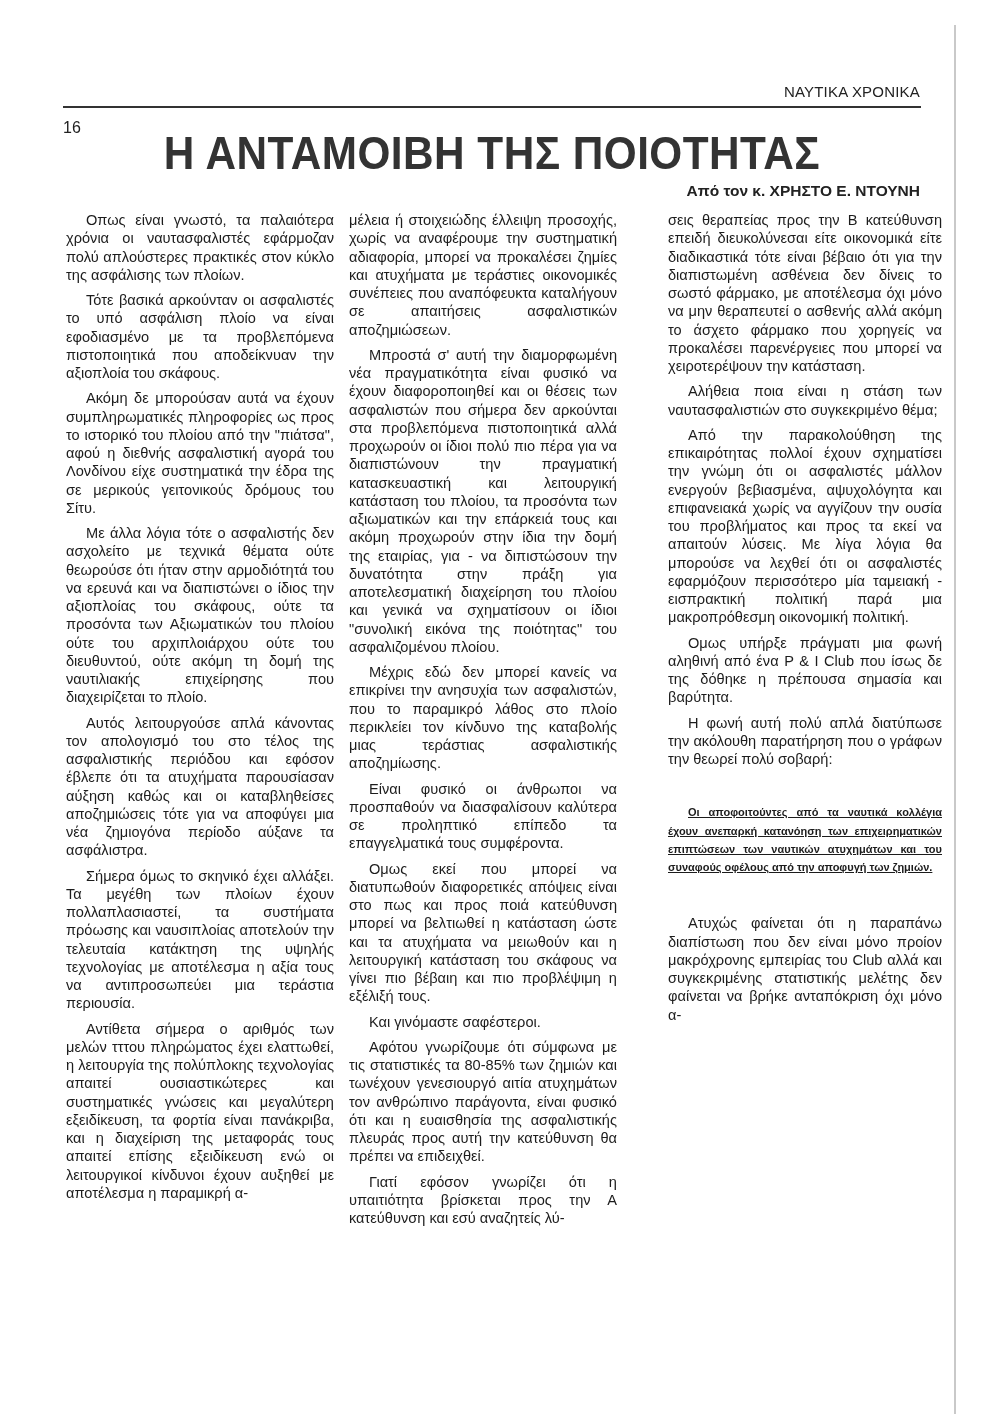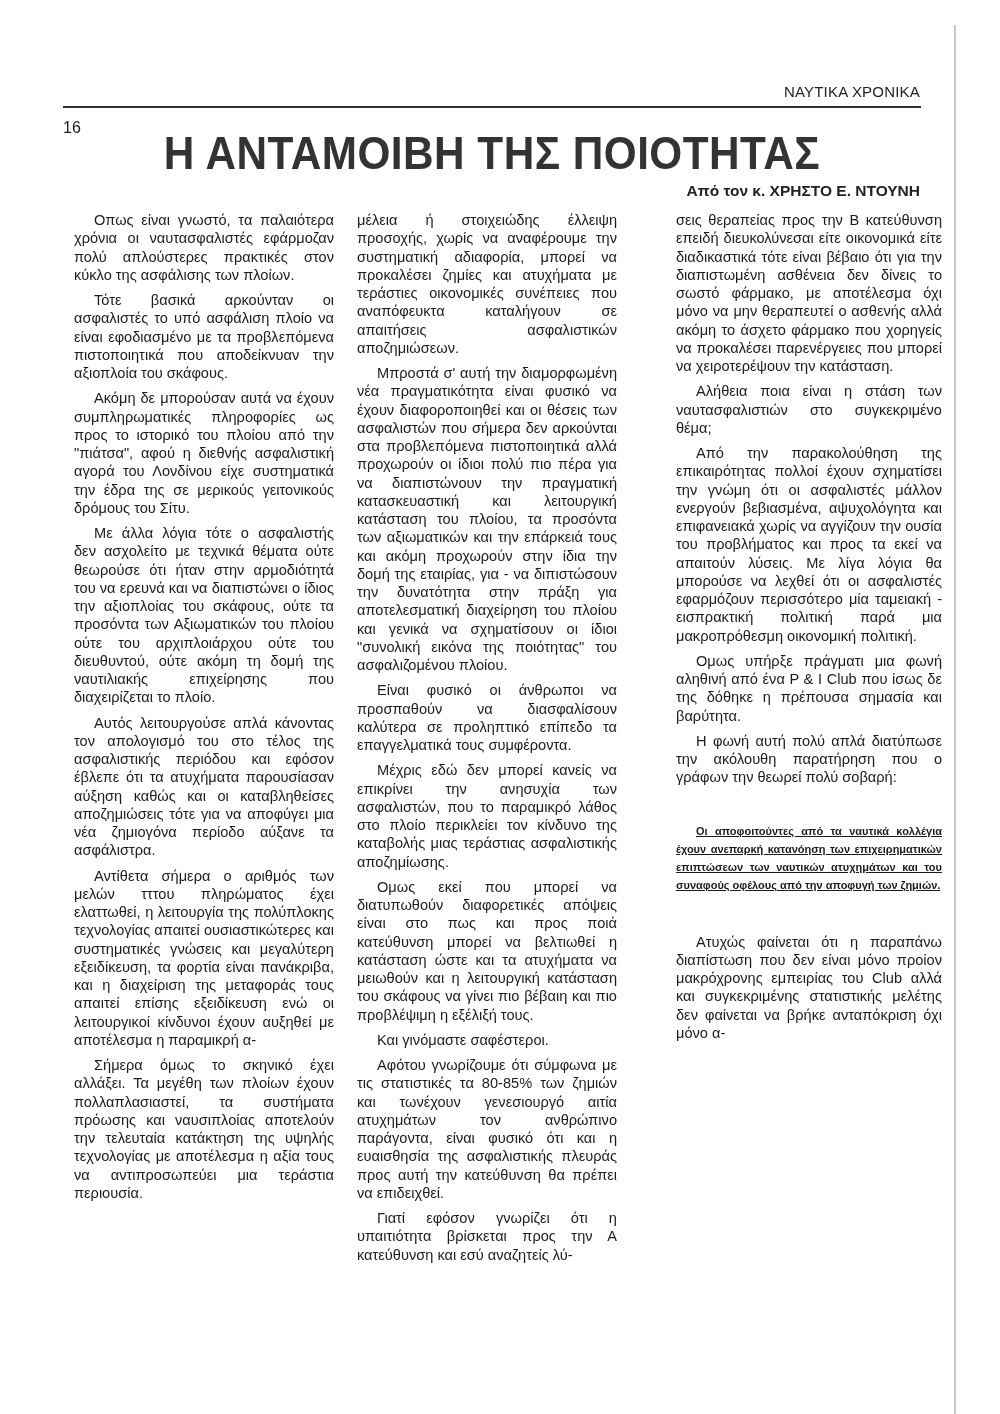--- a/index.html
+++ b/index.html
@@ -17,21 +17,21 @@
     transform: scaleX(0.92); transform-origin: center;
   }
   .byline { position: absolute; right: 80px; top: 182px; font-size: 15.5px; font-weight: bold; color: #222; }
   .column {
     position: absolute; top: 211px; font-size: 14.6px; line-height: 18.25px; color: #1c1c1c;
     text-align: justify; hyphens: none;
   }
   .col1 { left: 62px; width: 272px; }
   .col2 { left: 345px; width: 272px; }
   .col3 { left: 664px; width: 278px; }
-  .para { margin: 0 0 7px 12px; text-indent: 20px; }
+  .para { margin: 0 0 7px 4px; text-indent: 20px; }
   .para.bold { font-weight: bold; font-size: 11px; text-decoration: underline; }
   .spacer-top { margin-top: 35px; }
   .spacer-bottom { margin-bottom: 38px; }
 </style>
 </head>
 <body>
 
 <div class="edge-line"></div>
 
 <div class="page-number">16</div>
@@ -40,29 +40,29 @@
 
 <h1 class="article-title" style="margin:0;">Η ΑΝΤΑΜΟΙΒΗ ΤΗΣ ΠΟΙΟΤΗΤΑΣ</h1>
 <div class="byline">Από τον κ. ΧΡΗΣΤΟ Ε. ΝΤΟΥΝΗ</div>
 
 <div class="column col1">
   <p class="para">Οπως είναι γνωστό, τα παλαιότερα χρόνια οι ναυτασφαλιστές εφάρμοζαν πολύ απλούστερες πρακτικές στον κύκλο της ασφάλισης των πλοίων.</p>
   <p class="para">Τότε βασικά αρκούνταν οι ασφαλιστές το υπό ασφάλιση πλοίο να είναι εφοδιασμένο με τα προβλεπόμενα πιστοποιητικά που αποδείκνυαν την αξιοπλοία του σκάφους.</p>
   <p class="para">Ακόμη δε μπορούσαν αυτά να έχουν συμπληρωματικές πληροφορίες ως προς το ιστορικό του πλοίου από την "πιάτσα", αφού η διεθνής ασφαλιστική αγορά του Λονδίνου είχε συστηματικά την έδρα της σε μερικούς γειτονικούς δρόμους του Σίτυ.</p>
   <p class="para">Με άλλα λόγια τότε ο ασφαλιστής δεν ασχολείτο με τεχνικά θέματα ούτε θεωρούσε ότι ήταν στην αρμοδιότητά του να ερευνά και να διαπιστώνει ο ίδιος την αξιοπλοίας του σκάφους, ούτε τα προσόντα των Αξιωματικών του πλοίου ούτε του αρχιπλοιάρχου ούτε του διευθυντού, ούτε ακόμη τη δομή της ναυτιλιακής επιχείρησης που διαχειρίζεται το πλοίο.</p>
   <p class="para">Αυτός λειτουργούσε απλά κάνοντας τον απολογισμό του στο τέλος της ασφαλιστικής περιόδου και εφόσον έβλεπε ότι τα ατυχήματα παρουσίασαν αύξηση καθώς και οι καταβληθείσες αποζημιώσεις τότε για να αποφύγει μια νέα ζημιογόνα περίοδο αύξανε τα ασφάλιστρα.</p>
+  <p class="para">Σήμερα όμως το σκηνικό έχει αλλάξει. Τα μεγέθη των πλοίων έχουν πολλαπλασιαστεί, τα συστήματα πρόωσης και ναυσιπλοίας αποτελούν την τελευταία κατάκτηση της υψηλής τεχνολογίας με αποτέλεσμα η αξία τους να αντιπροσωπεύει μια τεράστια περιουσία.</p>
   <p class="para">Αντίθετα σήμερα ο αριθμός των μελών τττου πληρώματος έχει ελαττωθεί, η λειτουργία της πολύπλοκης τεχνολογίας απαιτεί ουσιαστικώτερες και συστηματικές γνώσεις και μεγαλύτερη εξειδίκευση, τα φορτία είναι πανάκριβα, και η διαχείριση της μεταφοράς τους απαιτεί επίσης εξειδίκευση ενώ οι λειτουργικοί κίνδυνοι έχουν αυξηθεί με αποτέλεσμα η παραμικρή α-</p>
-  <p class="para">Σήμερα όμως το σκηνικό έχει αλλάξει. Τα μεγέθη των πλοίων έχουν πολλαπλασιαστεί, τα συστήματα πρόωσης και ναυσιπλοίας αποτελούν την τελευταία κατάκτηση της υψηλής τεχνολογίας με αποτέλεσμα η αξία τους να αντιπροσωπεύει μια τεράστια περιουσία.</p>
 </div>
 
 <div class="column col2">
   <p class="para" style="text-indent:0">μέλεια ή στοιχειώδης έλλειψη προσοχής, χωρίς να αναφέρουμε την συστηματική αδιαφορία, μπορεί να προκαλέσει ζημίες και ατυχήματα με τεράστιες οικονομικές συνέπειες που αναπόφευκτα καταλήγουν σε απαιτήσεις ασφαλιστικών αποζημιώσεων.</p>
   <p class="para">Μπροστά σ' αυτή την διαμορφωμένη νέα πραγματικότητα είναι φυσικό να έχουν διαφοροποιηθεί και οι θέσεις των ασφαλιστών που σήμερα δεν αρκούνται στα προβλεπόμενα πιστοποιητικά αλλά προχωρούν οι ίδιοι πολύ πιο πέρα για να διαπιστώνουν την πραγματική κατασκευαστική και λειτουργική κατάσταση του πλοίου, τα προσόντα των αξιωματικών και την επάρκειά τους και ακόμη προχωρούν στην ίδια την δομή της εταιρίας, για - να διπιστώσουν την δυνατότητα στην πράξη για αποτελεσματική διαχείρηση του πλοίου και γενικά να σχηματίσουν οι ίδιοι "συνολική εικόνα της ποιότητας" του ασφαλιζομένου πλοίου.</p>
+  <p class="para">Μέχρις εδώ δεν μπορεί κανείς να επικρίνει την ανησυχία των ασφαλιστών, που το παραμικρό λάθος στο πλοίο περικλείει τον κίνδυνο της καταβολής μιας τεράστιας ασφαλιστικής αποζημίωσης.</p>
   <p class="para">Είναι φυσικό οι άνθρωποι να προσπαθούν να διασφαλίσουν καλύτερα σε προληπτικό επίπεδο τα επαγγελματικά τους συμφέροντα.</p>
-  <p class="para">Μέχρις εδώ δεν μπορεί κανείς να επικρίνει την ανησυχία των ασφαλιστών, που το παραμικρό λάθος στο πλοίο περικλείει τον κίνδυνο της καταβολής μιας τεράστιας ασφαλιστικής αποζημίωσης.</p>
   <p class="para">Ομως εκεί που μπορεί να διατυπωθούν διαφορετικές απόψεις είναι στο πως και προς ποιά κατεύθυνση μπορεί να βελτιωθεί η κατάσταση ώστε και τα ατυχήματα να μειωθούν και η λειτουργική κατάσταση του σκάφους να γίνει πιο βέβαιη και πιο προβλέψιμη η εξέλιξή τους.</p>
   <p class="para">Και γινόμαστε σαφέστεροι.</p>
   <p class="para">Αφότου γνωρίζουμε ότι σύμφωνα με τις στατιστικές τα 80-85% των ζημιών και τωνέχουν γενεσιουργό αιτία ατυχημάτων τον ανθρώπινο παράγοντα, είναι φυσικό ότι και η ευαισθησία της ασφαλιστικής πλευράς προς αυτή την κατεύθυνση θα πρέπει να επιδειχθεί.</p>
   <p class="para">Γιατί εφόσον γνωρίζει ότι η υπαιτιότητα βρίσκεται προς την Α κατεύθυνση και εσύ αναζητείς λύ-</p>
 </div>
 
 <div class="column col3">
   <p class="para" style="text-indent:0">σεις θεραπείας προς την Β κατεύθυνση επειδή διευκολύνεσαι είτε οικονομικά είτε διαδικαστικά τότε είναι βέβαιο ότι για την διαπιστωμένη ασθένεια δεν δίνεις το σωστό φάρμακο, με αποτέλεσμα όχι μόνο να μην θεραπευτεί ο ασθενής αλλά ακόμη το άσχετο φάρμακο που χορηγείς να προκαλέσει παρενέργειες που μπορεί να χειροτερέψουν την κατάσταση.</p>
   <p class="para">Αλήθεια ποια είναι η στάση των ναυτασφαλιστιών στο συγκεκριμένο θέμα;</p>
   <p class="para">Από την παρακολούθηση της επικαιρότητας πολλοί έχουν σχηματίσει την γνώμη ότι οι ασφαλιστές μάλλον ενεργούν βεβιασμένα, αψυχολόγητα και επιφανειακά χωρίς να αγγίζουν την ουσία του προβλήματος και προς τα εκεί να απαιτούν λύσεις. Με λίγα λόγια θα μπορούσε να λεχθεί ότι οι ασφαλιστές εφαρμόζουν περισσότερο μία ταμειακή - εισπρακτική πολιτική παρά μια μακροπρόθεσμη οικονομική πολιτική.</p>

